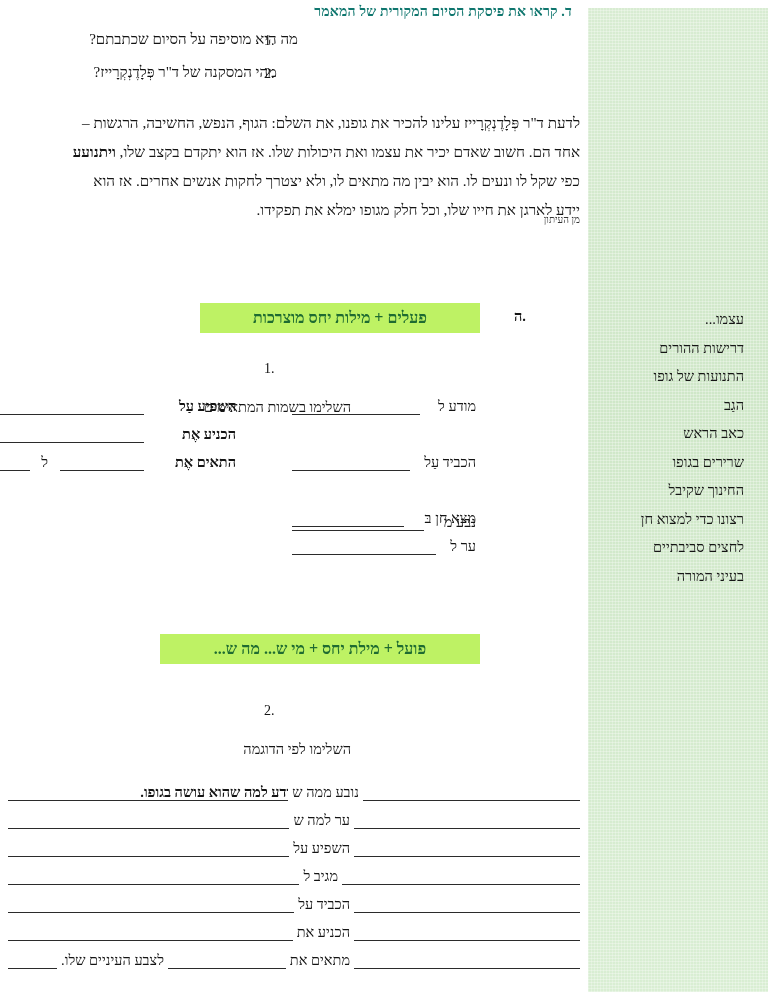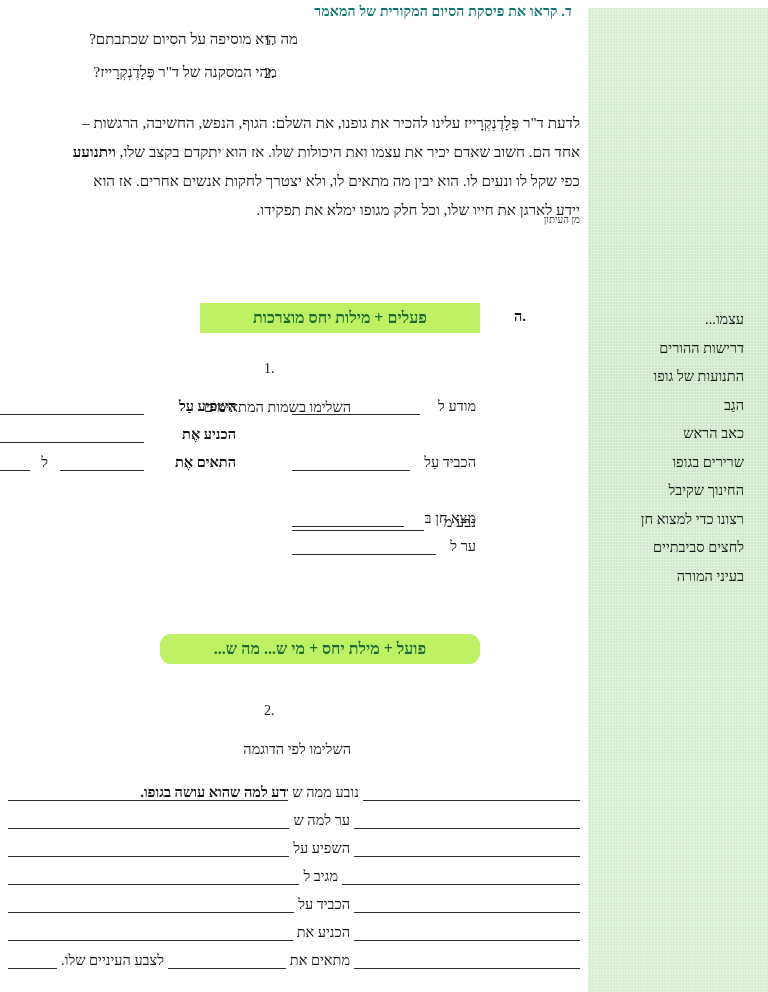--- a/index.html
+++ b/index.html
@@ -242,21 +242,21 @@
     <div class="vlabel"><b>הכניע אֶת</b></div>
     <div class="rule" style="top:16px; right:92px; width:146px;"></div>
   </div>
   <div class="vrow" style="top:454px; right:352px; width:236px;">
     <div class="vlabel"><b>התאים אֶת</b></div>
     <div class="rule" style="top:16px; right:92px; width:84px;"></div>
     <div class="vlabel" style="right:188px;">ל</div>
     <div class="rule" style="top:16px; right:206px; width:32px;"></div>
   </div>
 
-  <div class="banner" style="top:634px; right:108px; width:320px;border-radius:11px;">פועל + מילת יחס + מי ש... מה ש...</div>
+  <div class="banner" style="top:634px; right:108px; width:320px;">פועל + מילת יחס + מי ש... מה ש...</div>
 
   <div class="q-num" style="top:703px; left:264px;">.2</div>
   <div class="instr" style="top:701px; right:237px;">השלימו לפי הדוגמה</div>
 
   <div class="instr instr-bold" style="top:744px; right:237px;">תינוק לא מודע למה שהוא עושה בגופו.</div>
 
   <div class="rule" style="top:800px; right:8px; width:572px;"></div>
   <div class="brow-label" style="top:784px; right:225px;">נובע ממה ש</div>
 
   <div class="rule" style="top:828px; right:8px; width:572px;"></div>

